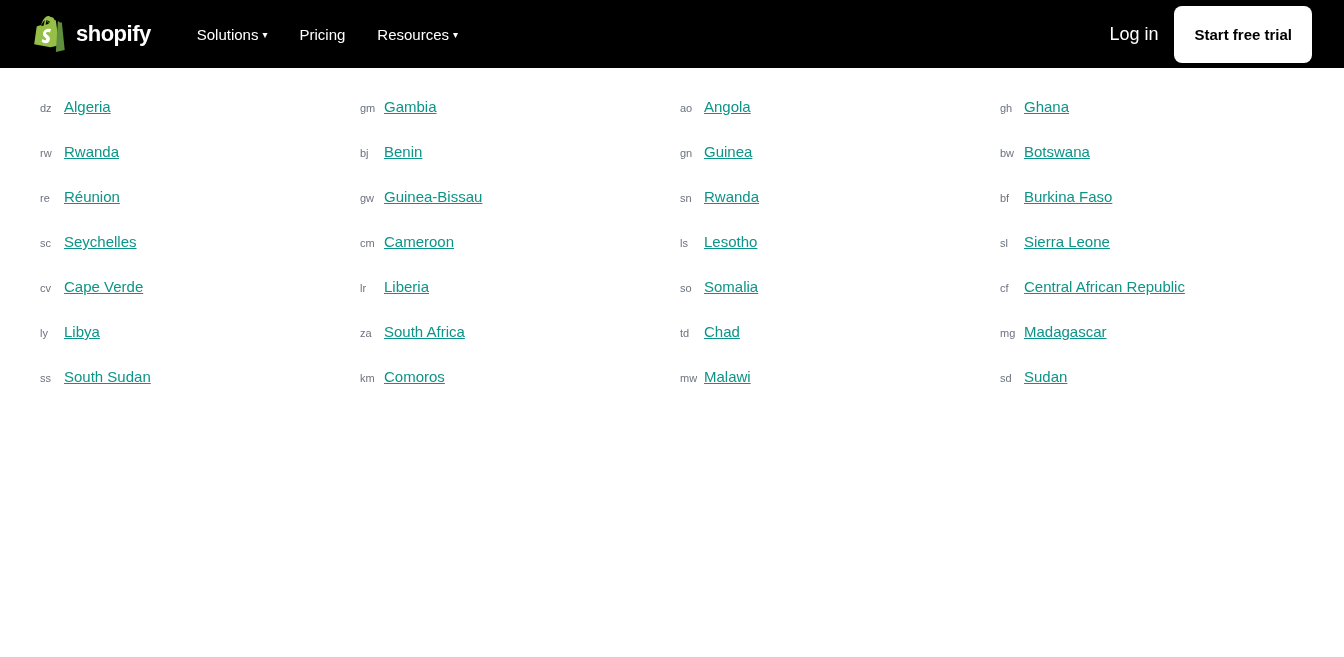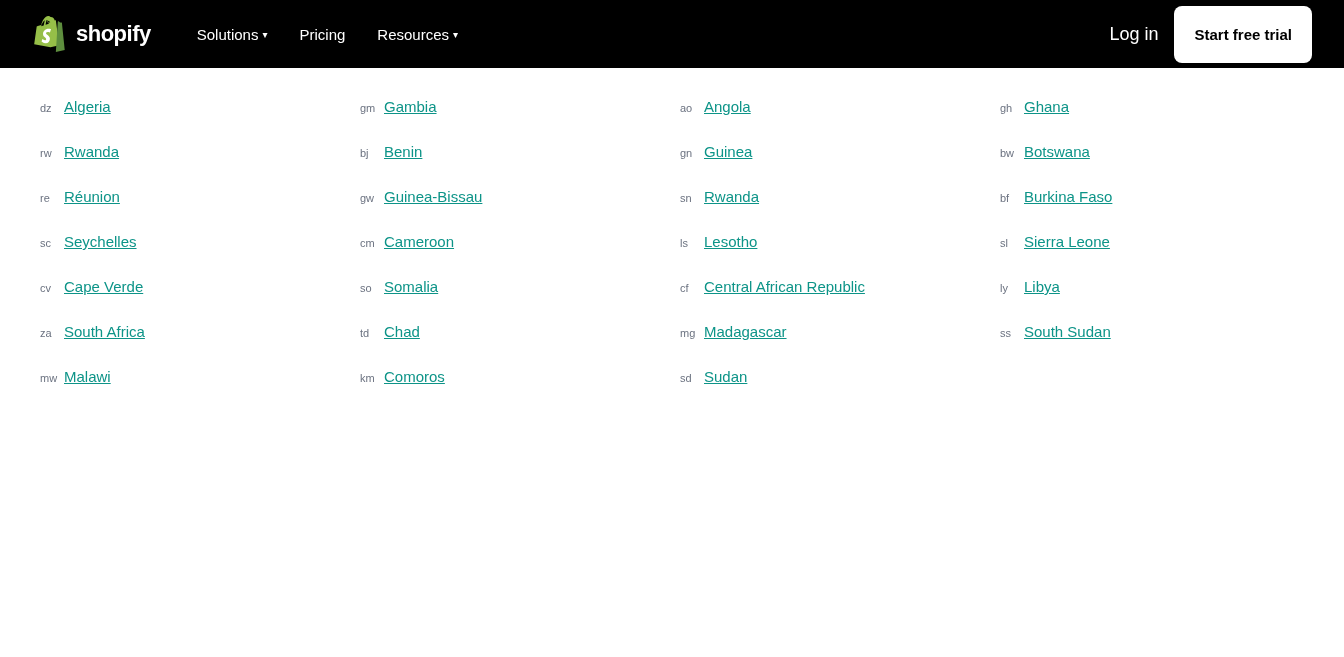--- a/index.html
+++ b/index.html
@@ -245,20 +245,24 @@
         </div>
         <div class="country-item">
           <span class="country-code">sl</span>
           <a class="country-link" href="#">Sierra Leone</a>
         </div>
         <div class="country-item">
           <span class="country-code">cv</span>
           <a class="country-link" href="#">Cape Verde</a>
         </div>
         <div class="country-item">
+          <span class="country-code">lr</span>
+          <a class="country-link" href="#">Liberia</a>
+        </div>
+        <div class="country-item">
           <span class="country-code">so</span>
           <a class="country-link" href="#">Somalia</a>
         </div>
         <div class="country-item">
           <span class="country-code">cf</span>
           <a class="country-link" href="#">Central African Republic</a>
         </div>
         <div class="country-item">
           <span class="country-code">ly</span>
           <a class="country-link" href="#">Libya</a>
@@ -273,26 +277,26 @@
         </div>
         <div class="country-item">
           <span class="country-code">mg</span>
           <a class="country-link" href="#">Madagascar</a>
         </div>
         <div class="country-item">
           <span class="country-code">ss</span>
           <a class="country-link" href="#">South Sudan</a>
         </div>
         <div class="country-item">
+          <span class="country-code">km</span>
+          <a class="country-link" href="#">Comoros</a>
+        </div>
+        <div class="country-item">
           <span class="country-code">mw</span>
           <a class="country-link" href="#">Malawi</a>
-        </div>
-        <div class="country-item">
-          <span class="country-code">km</span>
-          <a class="country-link" href="#">Comoros</a>
         </div>
         <div class="country-item">
           <span class="country-code">sd</span>
           <a class="country-link" href="#">Sudan</a>
         </div>
       </div>
   </div>
 </div>
 
 </body></html>

